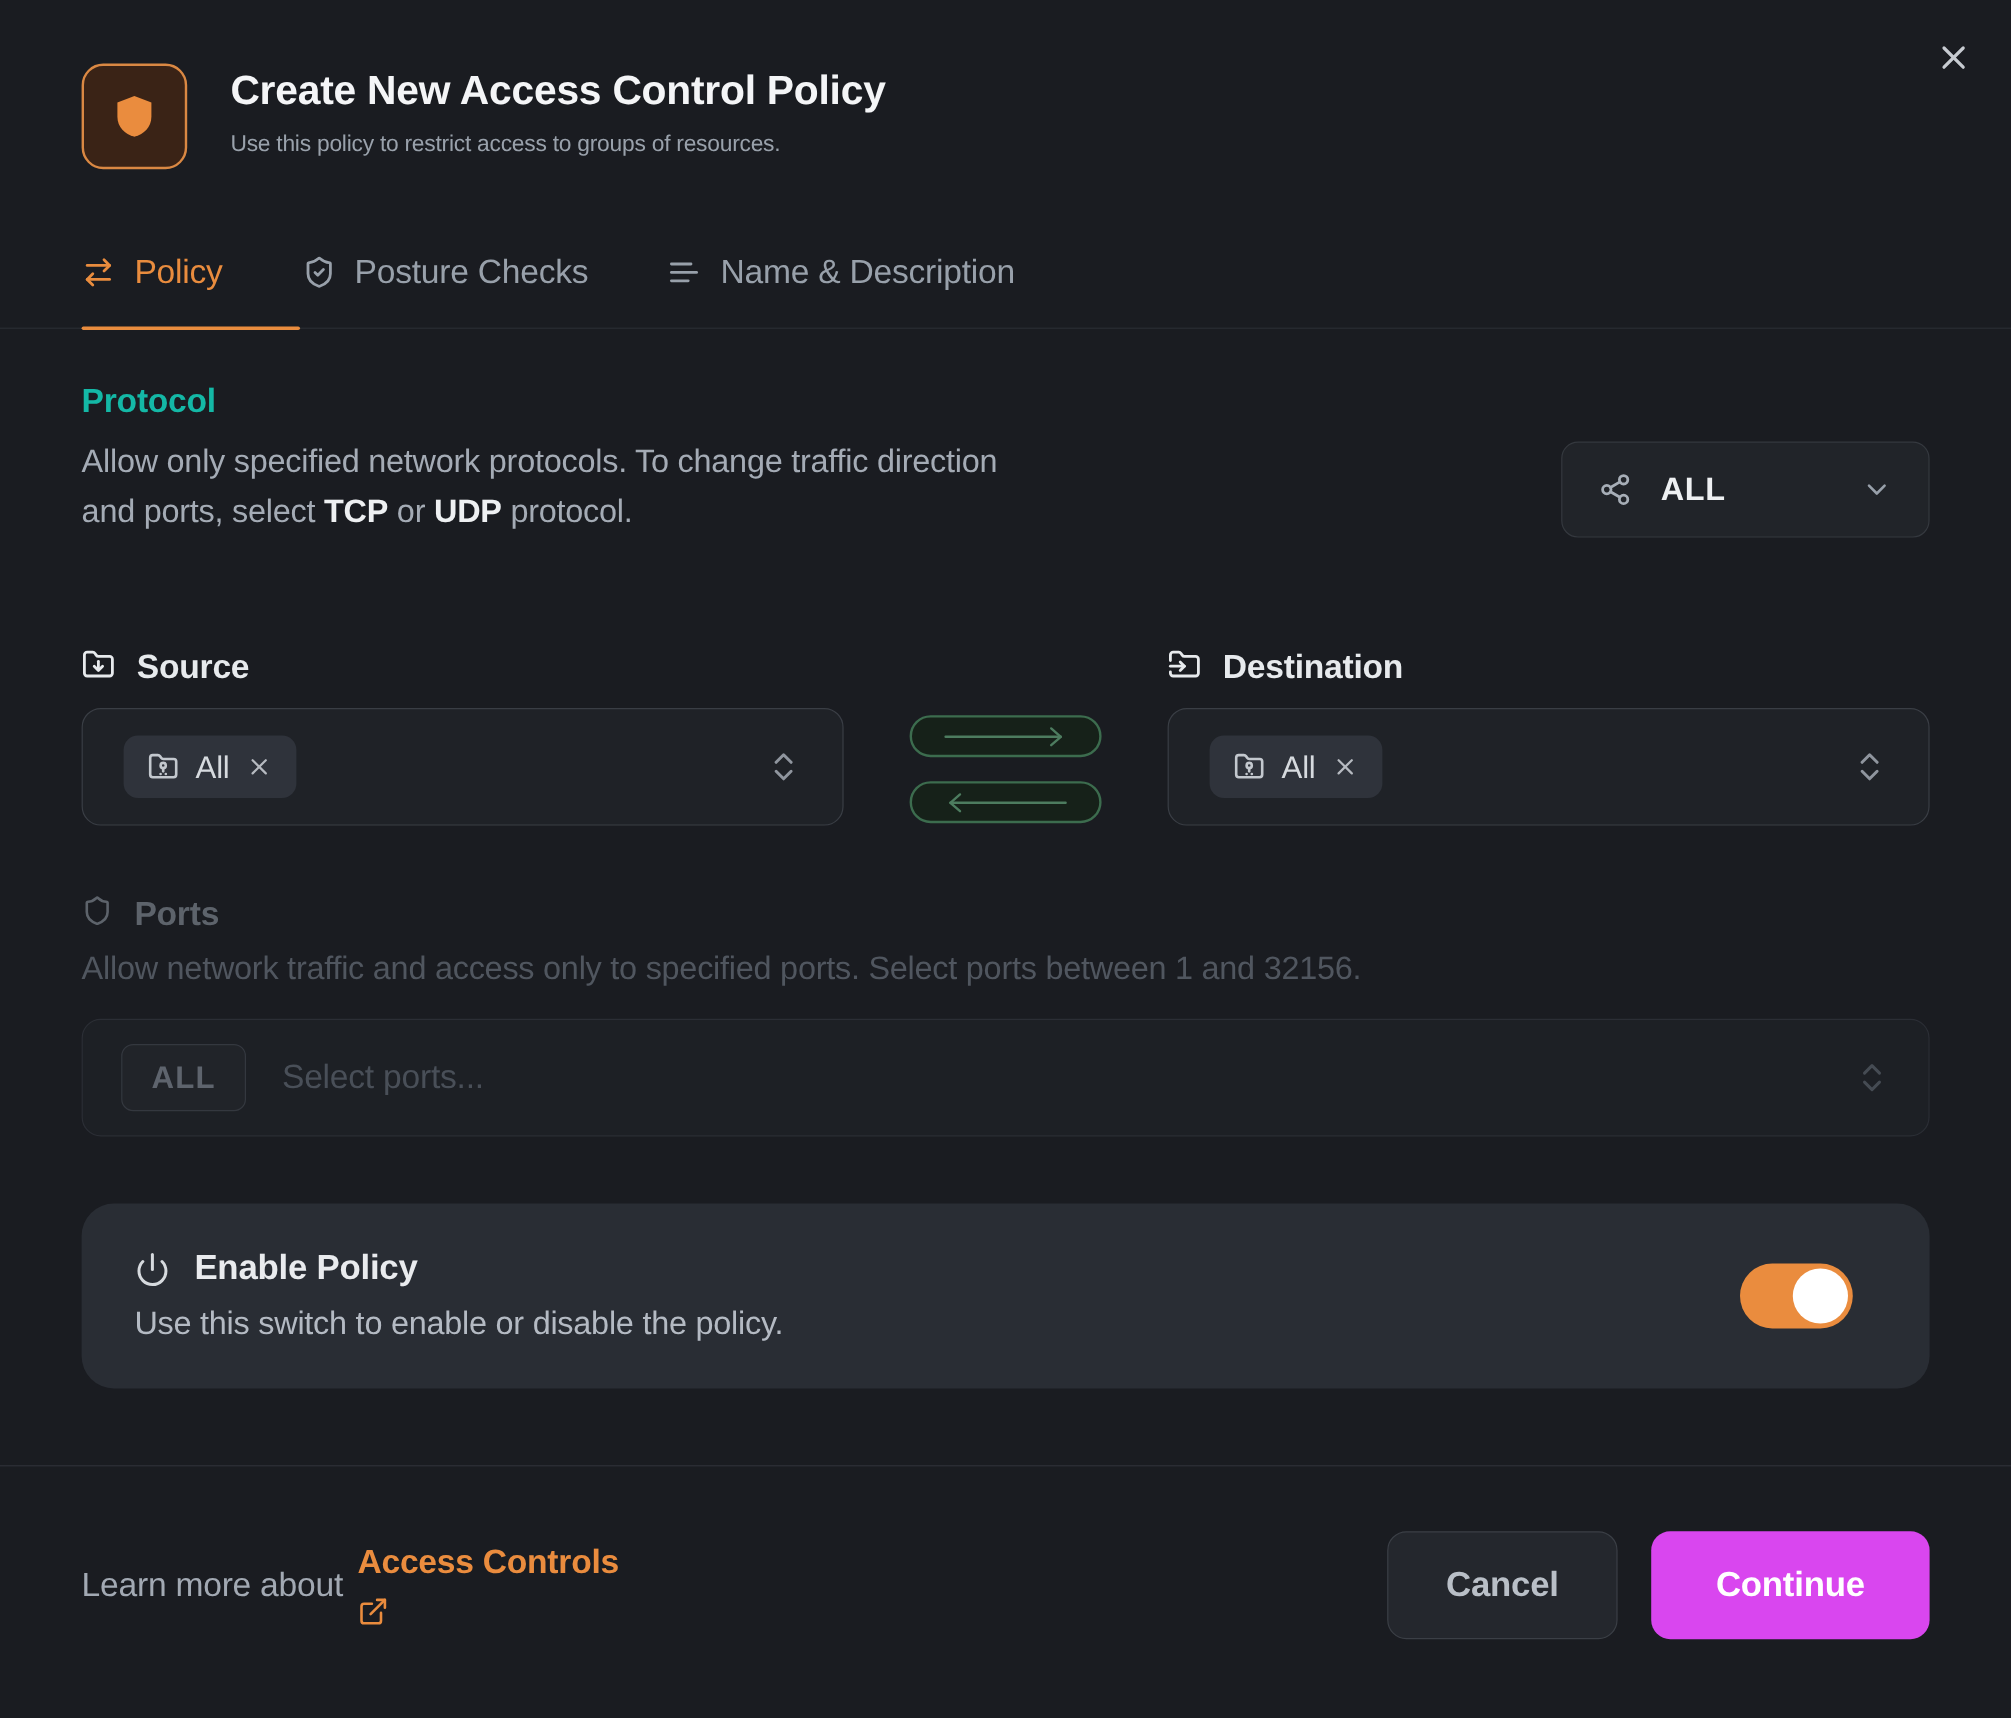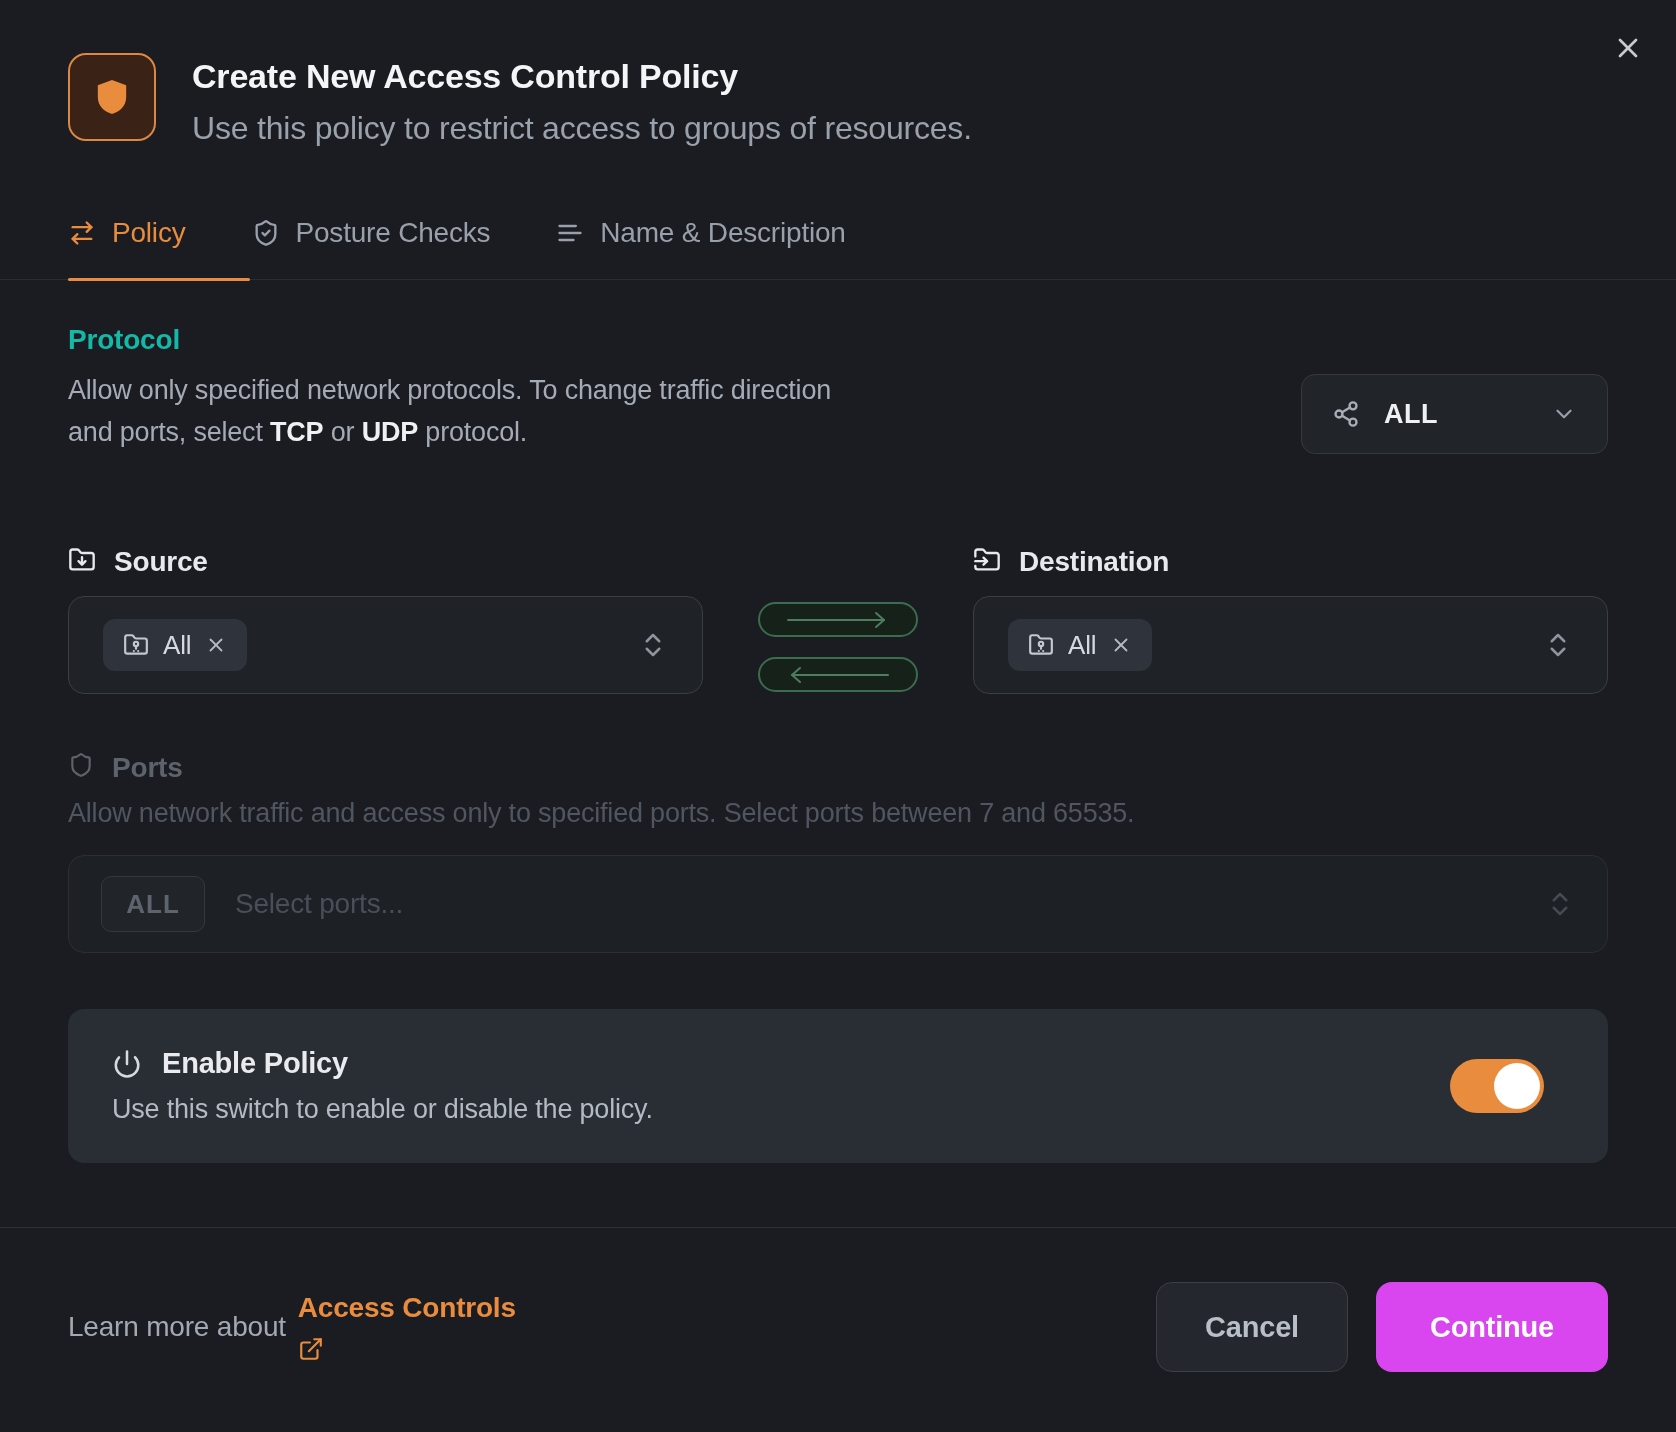--- a/index.html
+++ b/index.html
@@ -15,21 +15,21 @@
   .content { padding:0 68px; }
 
   
   .header { display:flex; gap:36px; padding-top:53px; align-items:flex-start; }
   .app-icon {
     width:88px; height:88px; border-radius:18px; flex:0 0 auto;
     border:2px solid #da8843; background:#3a2316;
     display:flex; align-items:center; justify-content:center;
   }
   .modal-title { font-size:34px; font-weight:700; color:#f4f5f7; line-height:1.15; padding-top:4px; }
-  .modal-subtitle { font-size:32px; color:#99a1ab; margin-top:14px; font-weight:400; }
+  .modal-subtitle { font-size:19px; color:#99a1ab; margin-top:14px; font-weight:400; }
   .close-btn {
     position:absolute; top:26px; right:26px; width:44px; height:44px;
     display:flex; align-items:center; justify-content:center; cursor:pointer; color:#c7cbd1;
     background:none; border:none;
   }
 
   
   .tabbar {
     display:flex; gap:66px; margin-top:70px; padding:0 68px;
     border-bottom:1px solid #2a2d33;
@@ -94,21 +94,21 @@
   .ports-badge {
     min-width:104px; height:56px; border:1px solid #34383f; background:#212429; border-radius:10px;
     display:flex; align-items:center; justify-content:center;
     font-size:26px; font-weight:700; color:#5e646d; letter-spacing:1px;
   }
   .ports-ph { margin-left:30px; font-size:28px; color:#494f58; }
   .ports-select .chevrons { color:#454b53; }
 
   
   .enable-card {
-    margin-top:56px; background:#292d34; border-radius:16px; padding:38px 44px; position:relative;
+    margin-top:56px; background:#292d34; border-radius:27px; padding:38px 44px; position:relative;
   }
   .enable-head { display:flex; align-items:center; gap:20px; }
   .enable-head .t { font-size:29px; font-weight:700; color:#e9ebee; }
   .enable-desc { margin-top:14px; font-size:27px; color:#b4bac3; }
   .toggle {
     position:absolute; right:64px; top:50%; transform:translateY(-50%);
     width:94px; height:54px; border-radius:27px; background:#ea8c3e; cursor:pointer; border:none;
   }
   .toggle .knob {
     position:absolute; top:4px; right:4px; width:46px; height:46px; border-radius:50%; background:#ffffff;
@@ -313,21 +313,21 @@
 
   <div class="ports">
     <div class="field-head">
       <span>
         <svg width="26" height="26" viewBox="0 0 24 24" fill="none" stroke="currentColor" stroke-width="2" stroke-linecap="round" stroke-linejoin="round">
           <path d="M20 13c0 5-3.5 7.5-7.7 8.9a1 1 0 0 1-.6 0C7.5 20.5 4 18 4 13V6a1 1 0 0 1 1-1c2 0 4.5-1.2 6.2-2.7a1.2 1.2 0 0 1 1.6 0C14.5 3.8 17 5 19 5a1 1 0 0 1 1 1z"></path>
         </svg>
       </span>
       <span class="t">Ports</span>
     </div>
-    <div class="ports-desc">Allow network traffic and access only to specified ports. Select ports between 7 and 65535.</div>
+    <div class="ports-desc">Allow network traffic and access only to specified ports. Select ports between 1 and 32156.</div>
     <div class="ports-select">
       <span class="ports-badge">ALL</span>
       <span class="ports-ph">Select ports...</span>
       <span class="chevrons">
         <svg width="30" height="30" viewBox="0 0 24 24" fill="none" stroke="currentColor" stroke-width="2" stroke-linecap="round" stroke-linejoin="round">
           <path d="m7 15 5 5 5-5"></path>
             <path d="m7 9 5-5 5 5"></path>
         </svg>
       </span>
     </div>

